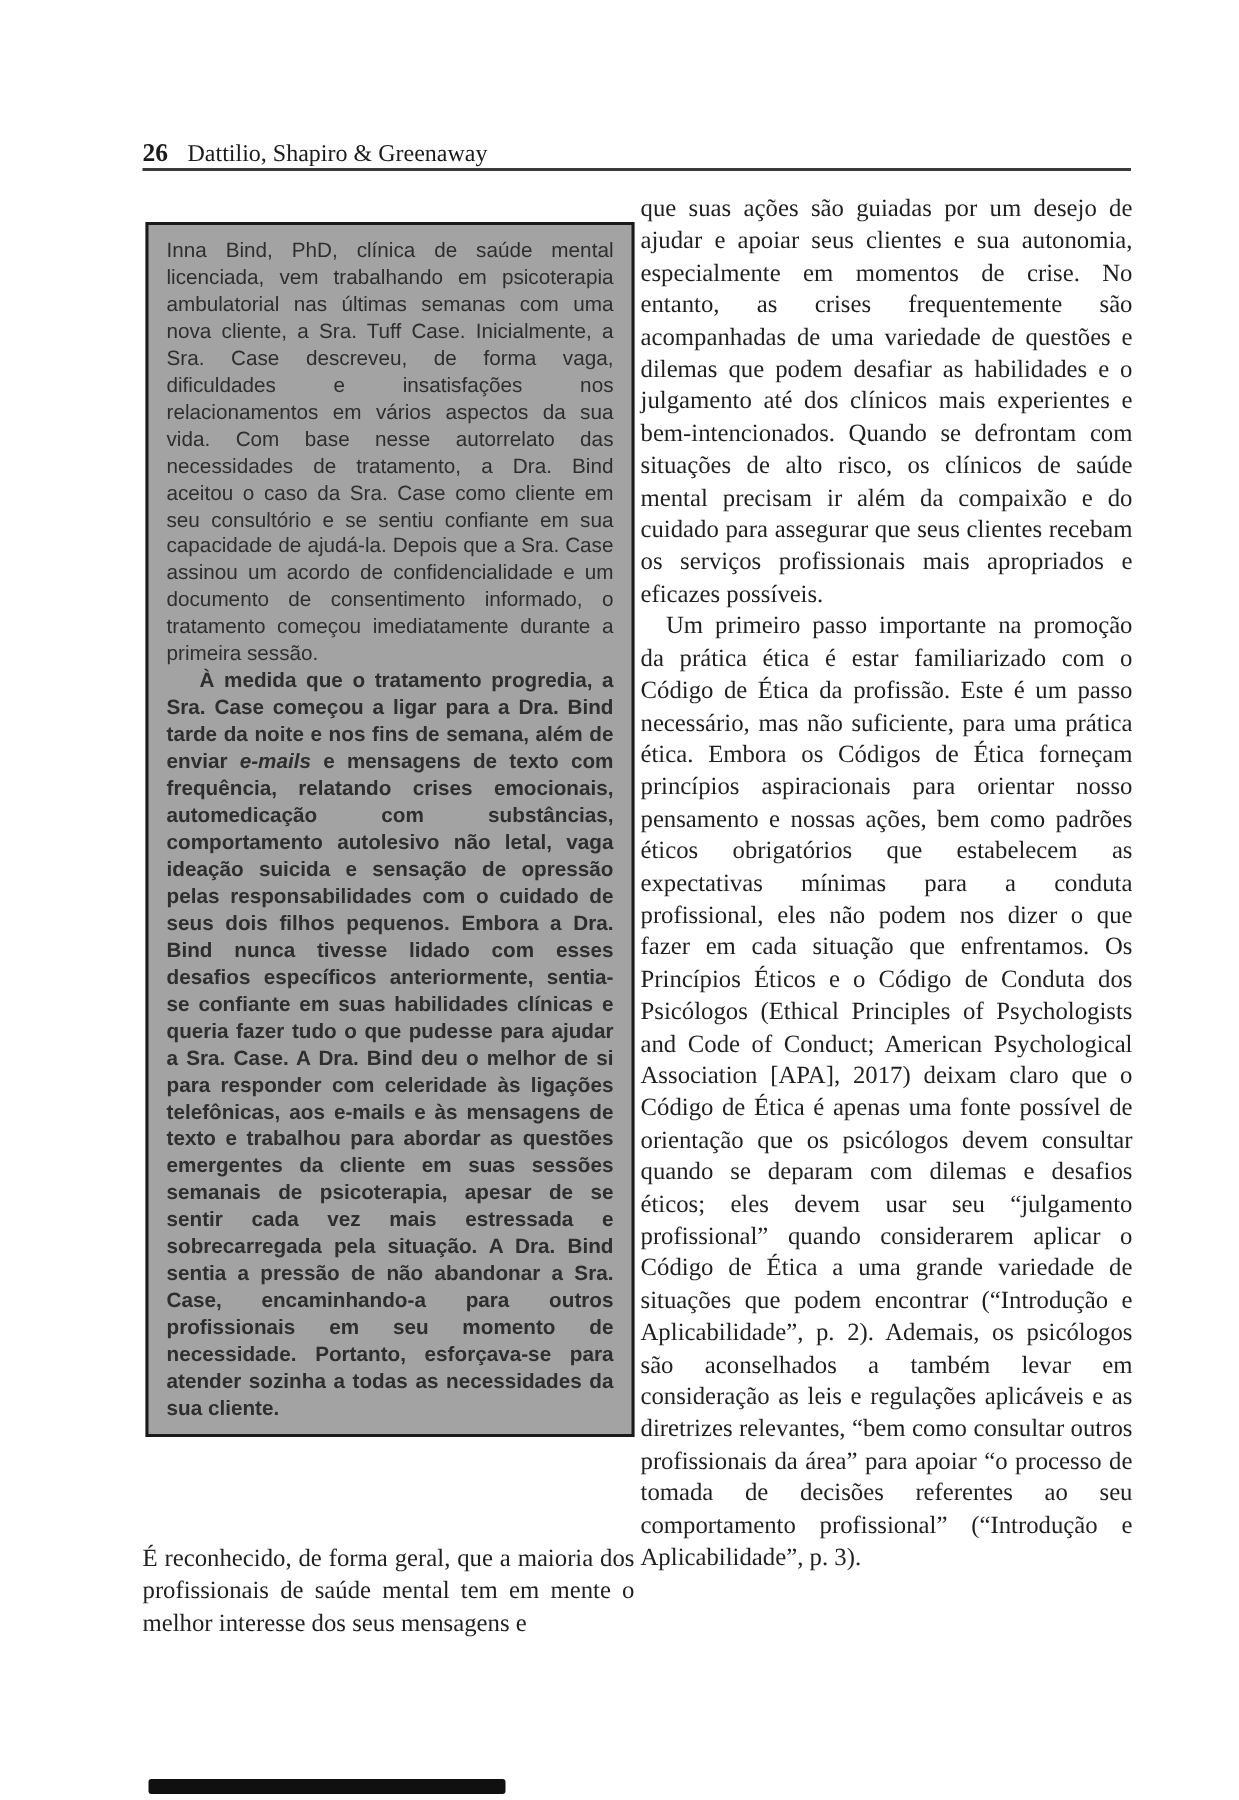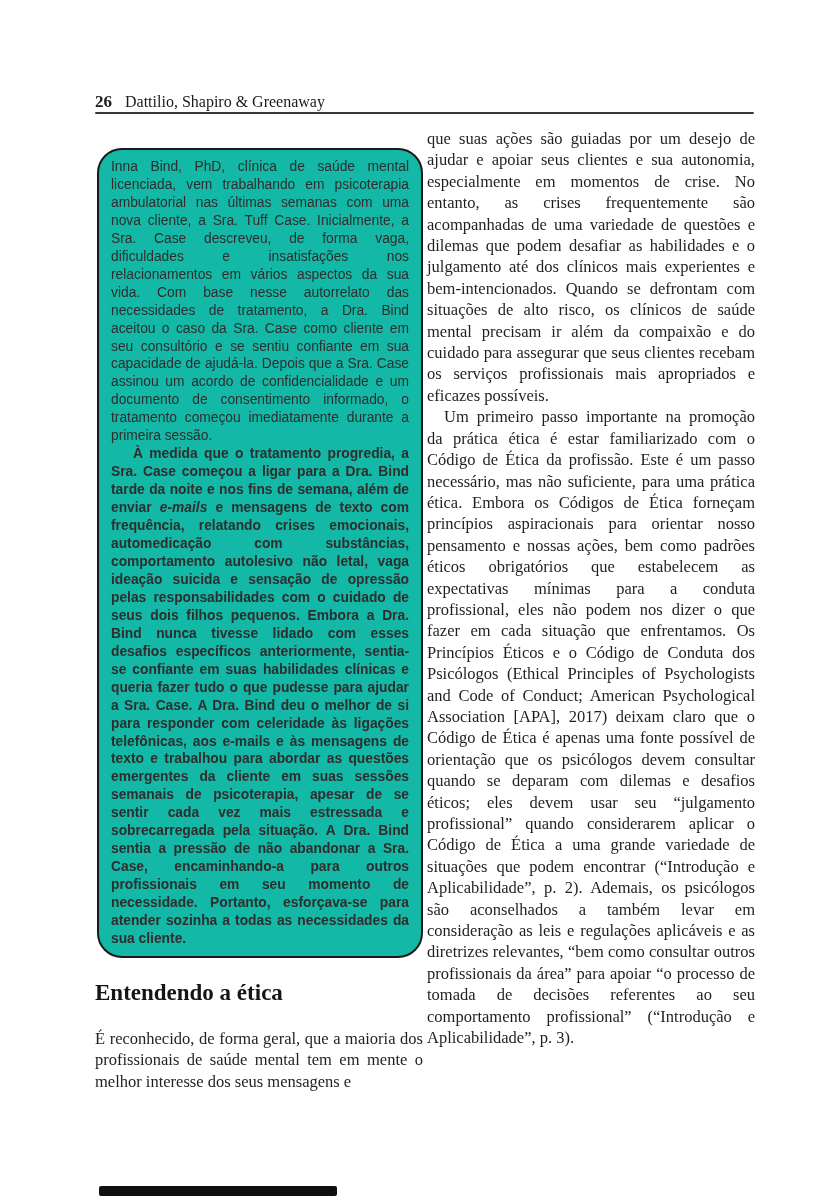--- a/index.html
+++ b/index.html
@@ -1,15 +1,15 @@
 <!DOCTYPE html>
 <html lang="pt-BR"><head>
 <meta charset="utf-8">
 <style>
-  * { margin:0; padding:0; box-sizing:border-box;border-radius:25px; }
+  * { margin:0; padding:0; box-sizing:border-box; }
   html,body { background:#ffffff; }
   .page {
     position:relative;
     width:826px; height:1200px;
     background:#ffffff;
     overflow:hidden;
     font-family:"Liberation Serif", serif;
     color:#1f1f1f;
   }
   
@@ -20,21 +20,21 @@
   }
   .running-header .pagenum { font-weight:bold; font-size:17px; }
   .header-rule {
     position:absolute; left:95px; top:112px; width:659px;
     border:none; border-top:2px solid #3a3a3a;
   }
   
   .case-box {
     position:absolute; left:97px; top:148px; width:326px; height:810px;
     border:2px solid #1a1a1a;
-    background:#14b8a6;
+    background:#a3a3a3;
     padding:8px 12px 8px 12px;
     font-family:"Liberation Sans", "DejaVu Sans", sans-serif;
     font-size:13.8px; line-height:17.95px;
     color:#2e2e2e;
     text-align:justify;
     overflow:hidden;
   }
   .case-box p.indent { text-indent:22px;font-weight:bold; }
   
   .section-heading {
@@ -71,21 +71,20 @@
     <span class="pagenum">26</span>
     <span class="head-title">Dattilio, Shapiro &amp; Greenaway</span>
   </div>
   <hr class="header-rule">
 
   <div class="case-box">
     <p>Inna Bind, PhD, clínica de saúde mental licenciada, vem trabalhando em psicoterapia ambulatorial nas últimas semanas com uma nova cliente, a Sra. Tuff Case. Inicialmente, a Sra. Case descreveu, de forma vaga, dificuldades e insatisfações nos relacionamentos em vários aspectos da sua vida. Com base nesse autorrelato das necessidades de tratamento, a Dra. Bind aceitou o caso da Sra. Case como cliente em seu consultório e se sentiu confiante em sua capacidade de ajudá-la. Depois que a Sra. Case assinou um acordo de confidencialidade e um documento de consentimento informado, o tratamento começou imediatamente durante a primeira sessão.</p>
     <p class="indent">À medida que o tratamento progredia, a Sra. Case começou a ligar para a Dra. Bind tarde da noite e nos fins de semana, além de enviar <em>e-mails</em> e mensagens de texto com frequência, relatando crises emocionais, automedicação com substâncias, comportamento autolesivo não letal, vaga ideação suicida e sensação de opressão pelas responsabilidades com o cuidado de seus dois filhos pequenos. Embora a Dra. Bind nunca tivesse lidado com esses desafios específicos anteriormente, sentia-se confiante em suas habilidades clínicas e queria fazer tudo o que pudesse para ajudar a Sra. Case. A Dra. Bind deu o melhor de si para responder com celeridade às ligações telefônicas, aos e-mails e às mensagens de texto e trabalhou para abordar as questões emergentes da cliente em suas sessões semanais de psicoterapia, apesar de se sentir cada vez mais estressada e sobrecarregada pela situação. A Dra. Bind sentia a pressão de não abandonar a Sra. Case, encaminhando-a para outros profissionais em seu momento de necessidade. Portanto, esforçava-se para atender sozinha a todas as necessidades da sua cliente.</p>
   </div>
 
-  <h1 class="section-heading">Entendendo a ética</h1>
 
   <p class="left-paragraph">É reconhecido, de forma geral, que a maioria dos profissionais de saúde mental tem em mente o melhor interesse dos seus mensagens e</p>
 
   <div class="right-column">
     <p>que suas ações são guiadas por um desejo de ajudar e apoiar seus clientes e sua autonomia, especialmente em momentos de crise. No entanto, as crises frequentemente são acompanhadas de uma variedade de questões e dilemas que podem desafiar as habilidades e o julgamento até dos clínicos mais experientes e bem-intencionados. Quando se defrontam com situações de alto risco, os clínicos de saúde mental precisam ir além da compaixão e do cuidado para assegurar que seus clientes recebam os serviços profissionais mais apropriados e eficazes possíveis.</p>
     <p class="indent">Um primeiro passo importante na promoção da prática ética é estar familiarizado com o Código de Ética da profissão. Este é um passo necessário, mas não suficiente, para uma prática ética. Embora os Códigos de Ética forneçam princípios aspiracionais para orientar nosso pensamento e nossas ações, bem como padrões éticos obrigatórios que estabelecem as expectativas mínimas para a conduta profissional, eles não podem nos dizer o que fazer em cada situação que enfrentamos. Os Princípios Éticos e o Código de Conduta dos Psicólogos (Ethical Principles of Psychologists and Code of Conduct; American Psychological Association [APA], 2017) deixam claro que o Código de Ética é apenas uma fonte possível de orientação que os psicólogos devem consultar quando se deparam com dilemas e desafios éticos; eles devem usar seu “julgamento profissional” quando considerarem aplicar o Código de Ética a uma grande variedade de situações que podem encontrar (“Introdução e Aplicabilidade”, p. 2). Ademais, os psicólogos são aconselhados a também levar em consideração as leis e regulações aplicáveis e as diretrizes relevantes, “bem como consultar outros profissionais da área” para apoiar “o processo de tomada de decisões referentes ao seu comportamento profissional” (“Introdução e Aplicabilidade”, p. 3).</p>
   </div>
 
   <div class="footer-bar"></div>
 

